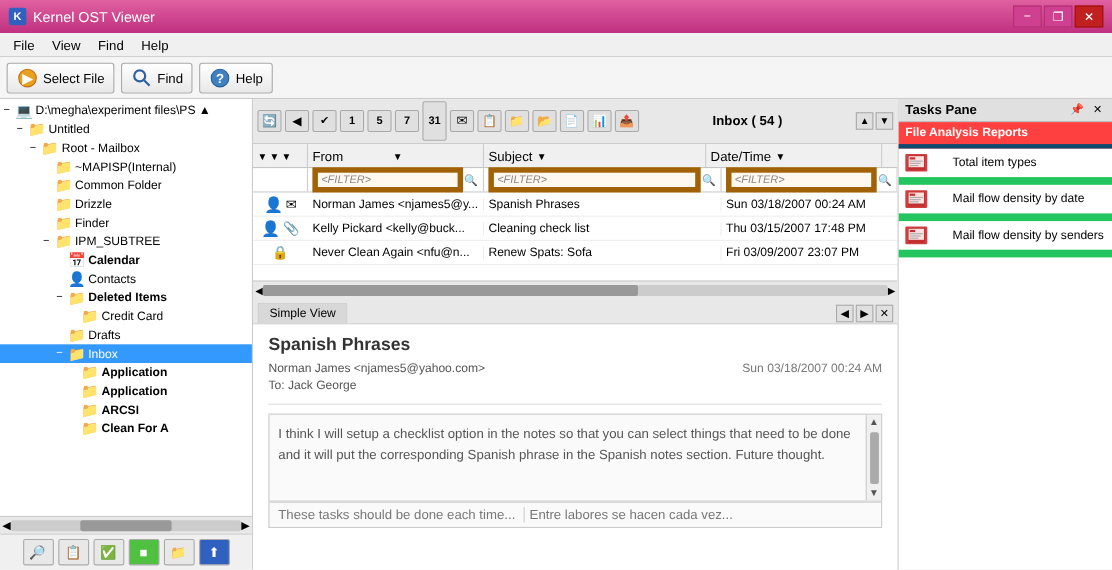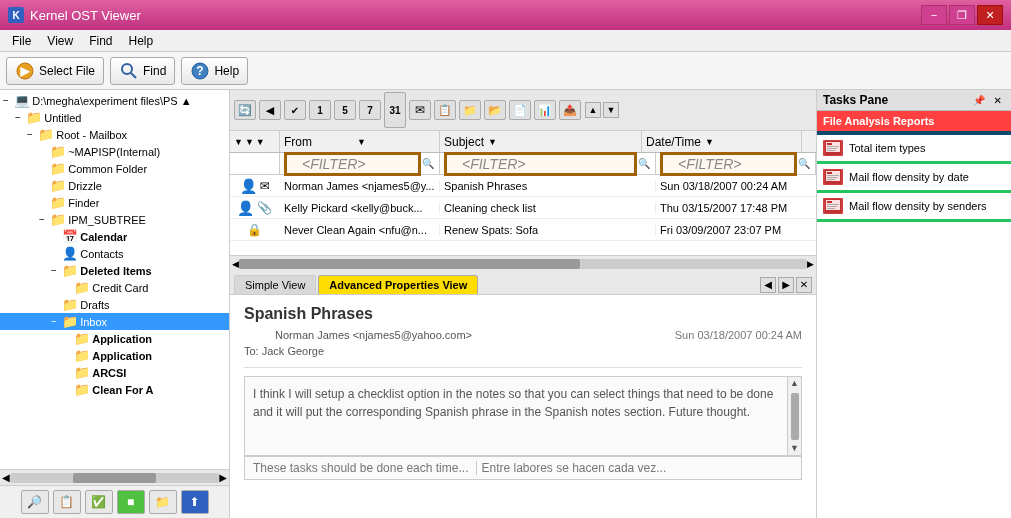--- a/index.html
+++ b/index.html
@@ -150,23 +150,23 @@
       align-items: center;
     }
     .filter-cell {
       display: flex; align-items: center;
       padding: 0 4px;
       border-right: 1px solid #ccc;
       height: 100%;
     }
     .filter-input {
       background: #fff8f0;
-      border: 3px solid #a16207;
-      font-size: 14px;
-      padding: 1px 15px;
+      border: 5px solid #a16207;
+      font-size: 10px;
+      padding: 1px 3px;
       color: #888;
       width: 100%;
     }
     .filter-search-icon { font-size: 10px; color: #999; margin-left: 2px; }
 
     
     .email-rows { overflow-y: auto; flex: none; height: 80px; }
     .email-row {
       display: flex;
       align-items: center;
@@ -276,23 +276,23 @@
       color: white;
       padding: 4px 6px;
       font-size: 11px;
       font-weight: bold;
       border-bottom: 4px solid #0c4a6e;
     }
     .report-item {
       display: flex;
       align-items: center;
       padding: 5px 6px;
-      border-bottom: 3px solid #22c55e;
+      border-bottom: 7px solid #22c55e;
       cursor: pointer;
-      gap: 6px;
+      gap: 23px;
     }
     .report-icon { width: 20px; height: 16px; background: #d04040; border-radius: 1px; display: flex; align-items: center; justify-content: center; font-size: 9px; color: white; }
     .report-label { font-size: 11px; }
 
     
     ::-webkit-scrollbar { width: 10px; height: 10px; }
     ::-webkit-scrollbar-track { background: #f0f0f0; }
     ::-webkit-scrollbar-thumb { background: #aaa; border-radius: 2px; }
   </style>
 </head>
@@ -556,20 +556,21 @@
         <div style="width:22px;height:20px;background:#e0e0e0;border:1px solid #aaa;display:flex;align-items:center;justify-content:center;cursor:pointer;font-size:10px;border-radius:2px;font-weight:bold;">7</div>
         <div style="width:22px;height:36px;background:#e0e0e0;border:1px solid #aaa;display:flex;align-items:center;justify-content:center;cursor:pointer;font-size:10px;border-radius:2px;font-weight:bold;">31</div>
         <div style="width:22px;height:20px;background:#e0e0e0;border:1px solid #aaa;display:flex;align-items:center;justify-content:center;cursor:pointer;font-size:12px;border-radius:2px;">✉</div>
         <div style="width:22px;height:20px;background:#e0e0e0;border:1px solid #aaa;display:flex;align-items:center;justify-content:center;cursor:pointer;font-size:11px;border-radius:2px;">📋</div>
         <div style="width:22px;height:20px;background:#e0e0e0;border:1px solid #aaa;display:flex;align-items:center;justify-content:center;cursor:pointer;font-size:11px;border-radius:2px;">📁</div>
         <div style="width:22px;height:20px;background:#e0e0e0;border:1px solid #aaa;display:flex;align-items:center;justify-content:center;cursor:pointer;font-size:11px;border-radius:2px;">📂</div>
         <div style="width:22px;height:20px;background:#e0e0e0;border:1px solid #aaa;display:flex;align-items:center;justify-content:center;cursor:pointer;font-size:11px;border-radius:2px;">📄</div>
         <div style="width:22px;height:20px;background:#e0e0e0;border:1px solid #aaa;display:flex;align-items:center;justify-content:center;cursor:pointer;font-size:11px;border-radius:2px;">📊</div>
         <div style="width:22px;height:20px;background:#e0e0e0;border:1px solid #aaa;display:flex;align-items:center;justify-content:center;cursor:pointer;font-size:11px;border-radius:2px;">📤</div>
       </div>
+      <div class="inbox-title">Inbox ( 54 )</div>
       <div style="display:flex;gap:2px;">
         <div style="width:16px;height:16px;border:1px solid #aaa;background:#e0e0e0;display:flex;align-items:center;justify-content:center;cursor:pointer;font-size:9px;">▲</div>
         <div style="width:16px;height:16px;border:1px solid #aaa;background:#e0e0e0;display:flex;align-items:center;justify-content:center;cursor:pointer;font-size:9px;">▼</div>
       </div>
     </div>
 
     <div class="col-headers">
       <div style="width:50px;border-right:1px solid #ccc;" class="col-header">
         <span style="font-size:9px;">▼</span>
         <span style="font-size:9px;margin-left:2px;">▼</span>
@@ -641,31 +642,30 @@
     <div class="scroll-indicator">
       <span style="font-size:9px;cursor:pointer;">◀</span>
       <div class="scroll-bar-h">
         <div class="scroll-thumb-h" style="left:0%;width:60%;"></div>
       </div>
       <span style="font-size:9px;cursor:pointer;">▶</span>
     </div>
 
     <div class="tabs-row">
       <div class="tab">Simple View</div>
-      <div class="tab active">Advanced Properties View</div>
       <div class="tab-nav">
         <div class="tab-nav-btn">◀</div>
         <div class="tab-nav-btn">▶</div>
         <div class="tab-nav-btn">✕</div>
       </div>
     </div>
 
     <div class="preview-pane">
       <div class="preview-subject">Spanish Phrases</div>
-      <div style="display:flex;justify-content:space-between;margin-bottom:2px;margin-left:31px;">
+      <div style="display:flex;justify-content:space-between;margin-bottom:2px;">
         <div class="preview-from">Norman James &lt;njames5@yahoo.com&gt;</div>
         <div class="preview-date">Sun 03/18/2007 00:24 AM</div>
       </div>
       <div class="preview-to">To:   Jack George</div>
       <hr class="preview-divider">
       <div class="preview-body-box">
         <span>I think I will setup a checklist option in the notes so that you can select things that need to be done and it will put the corresponding Spanish phrase in the Spanish notes section. Future thought.</span>
         <div class="preview-body-scroll">
           <span style="font-size:9px;cursor:pointer;">▲</span>
           <div style="flex:1;width:8px;background:#aaa;margin:2px auto;border-radius:2px;"></div>

